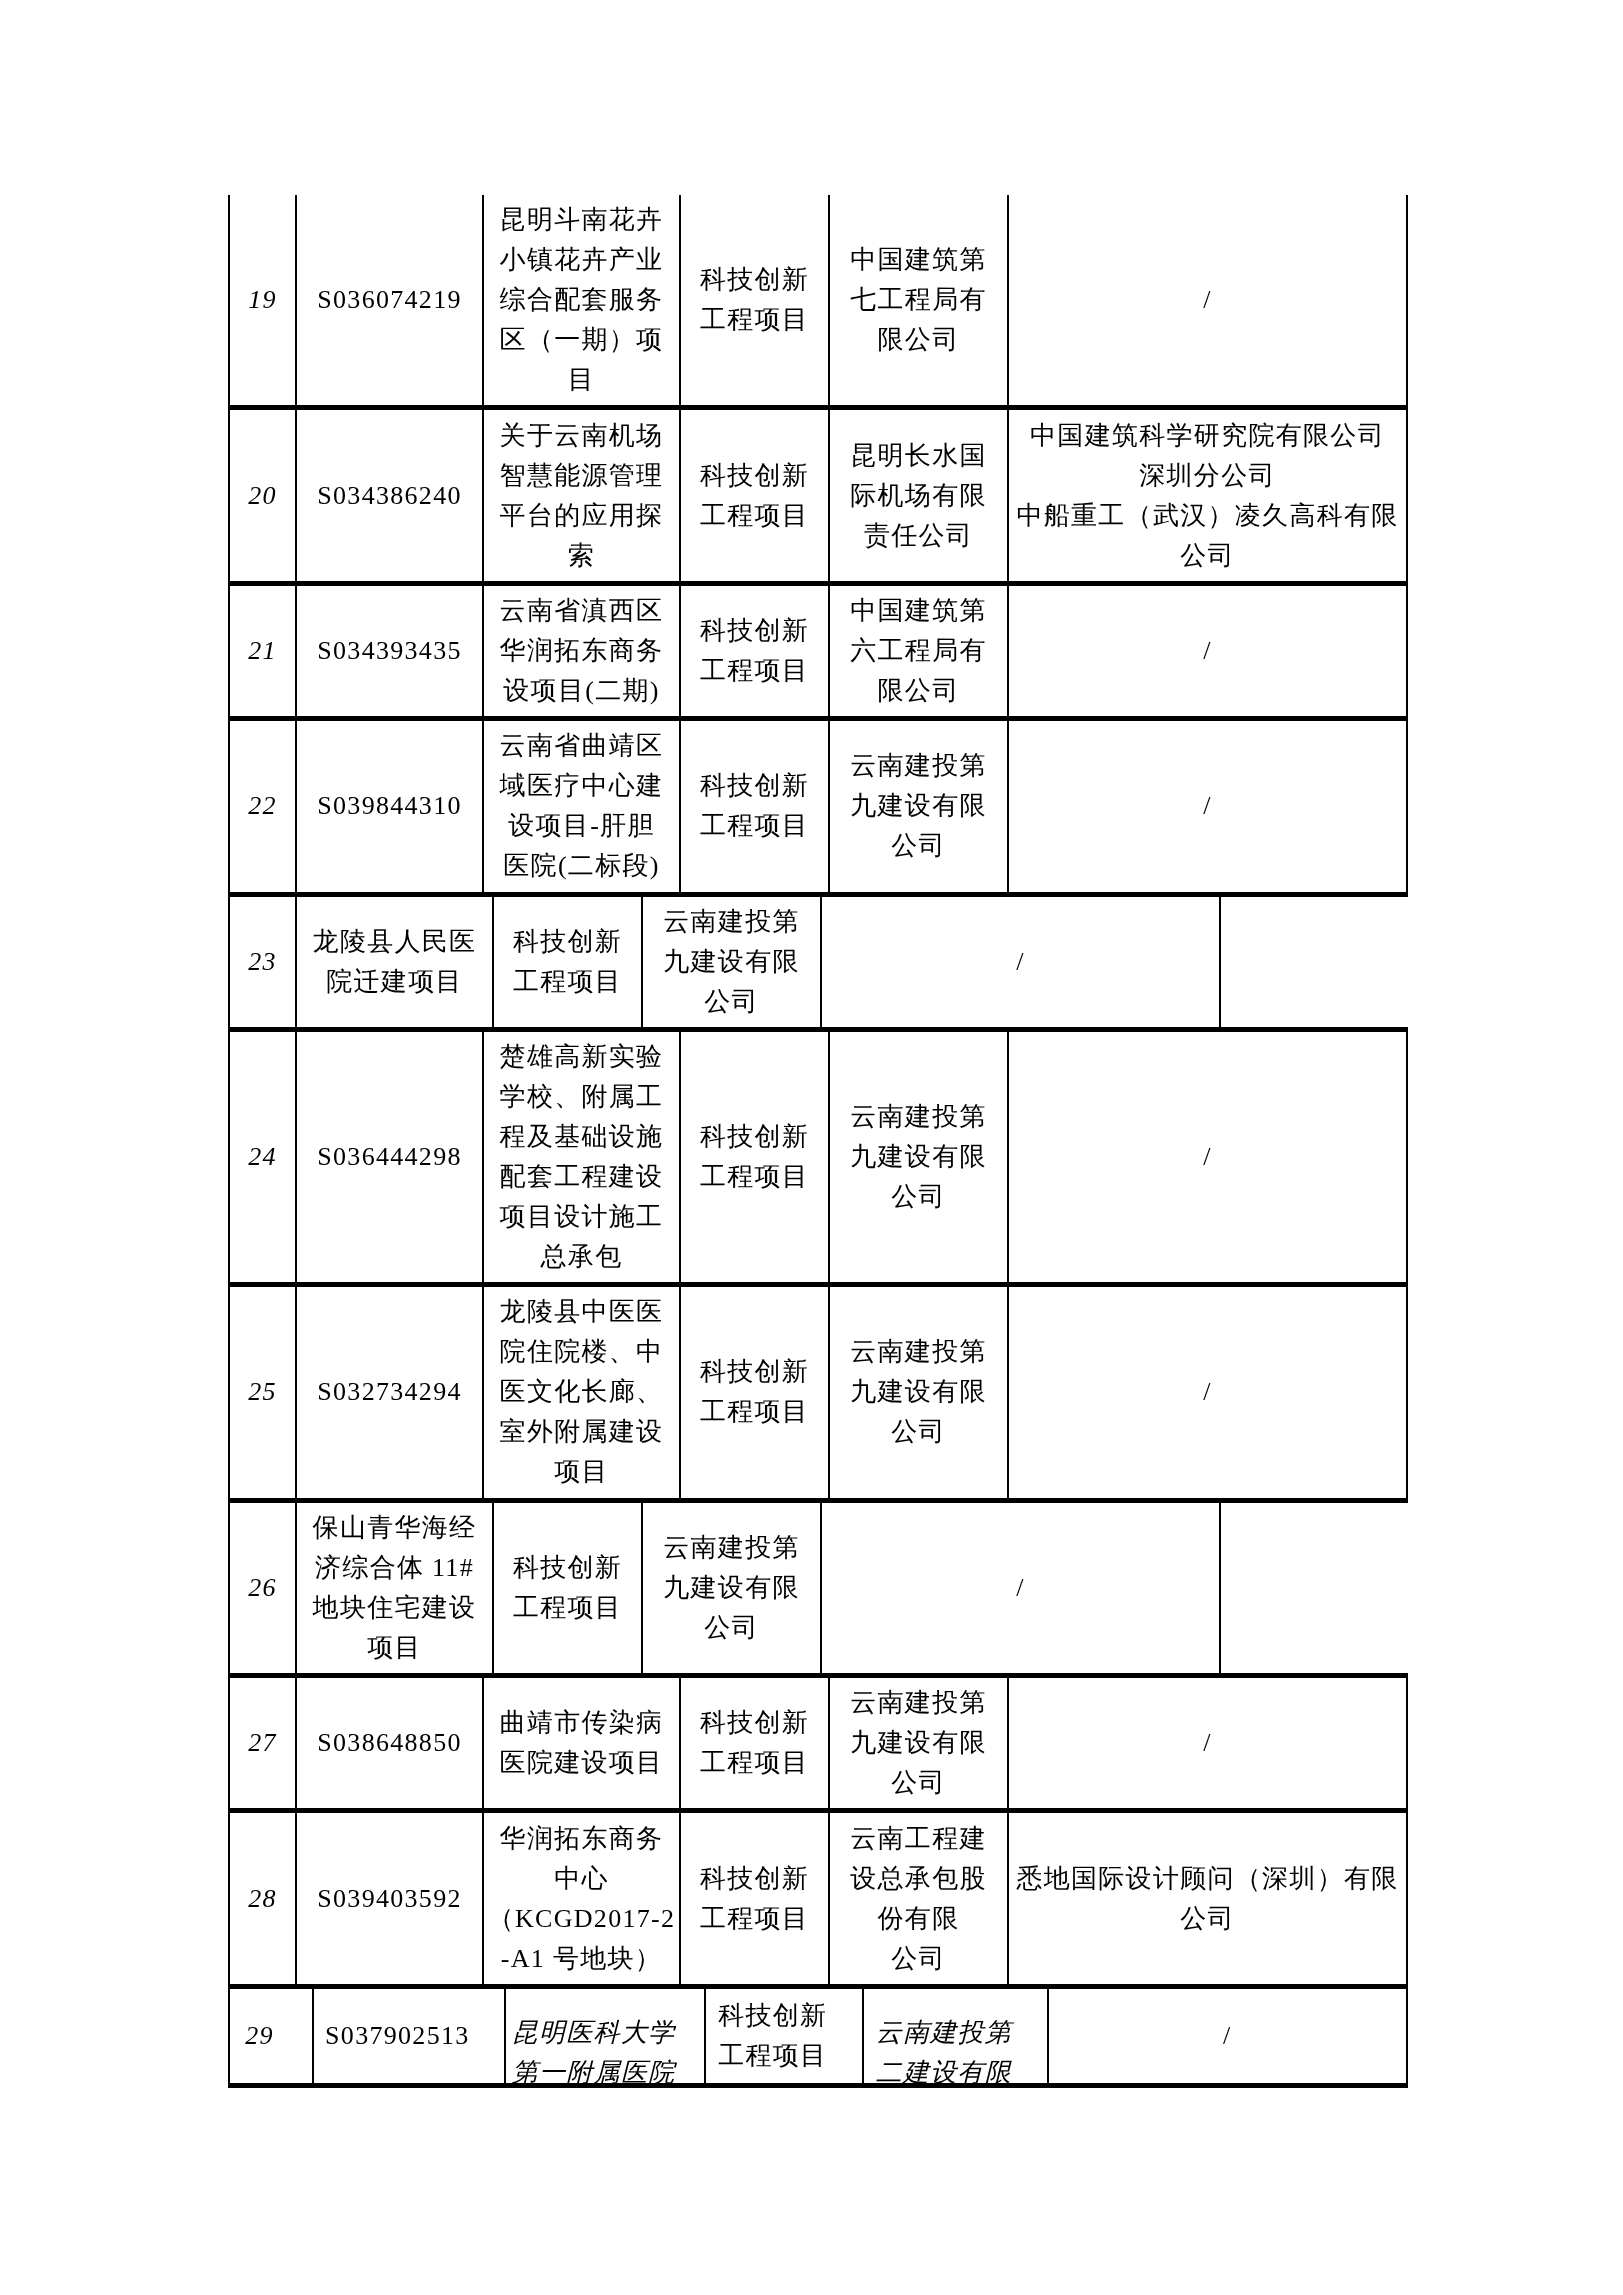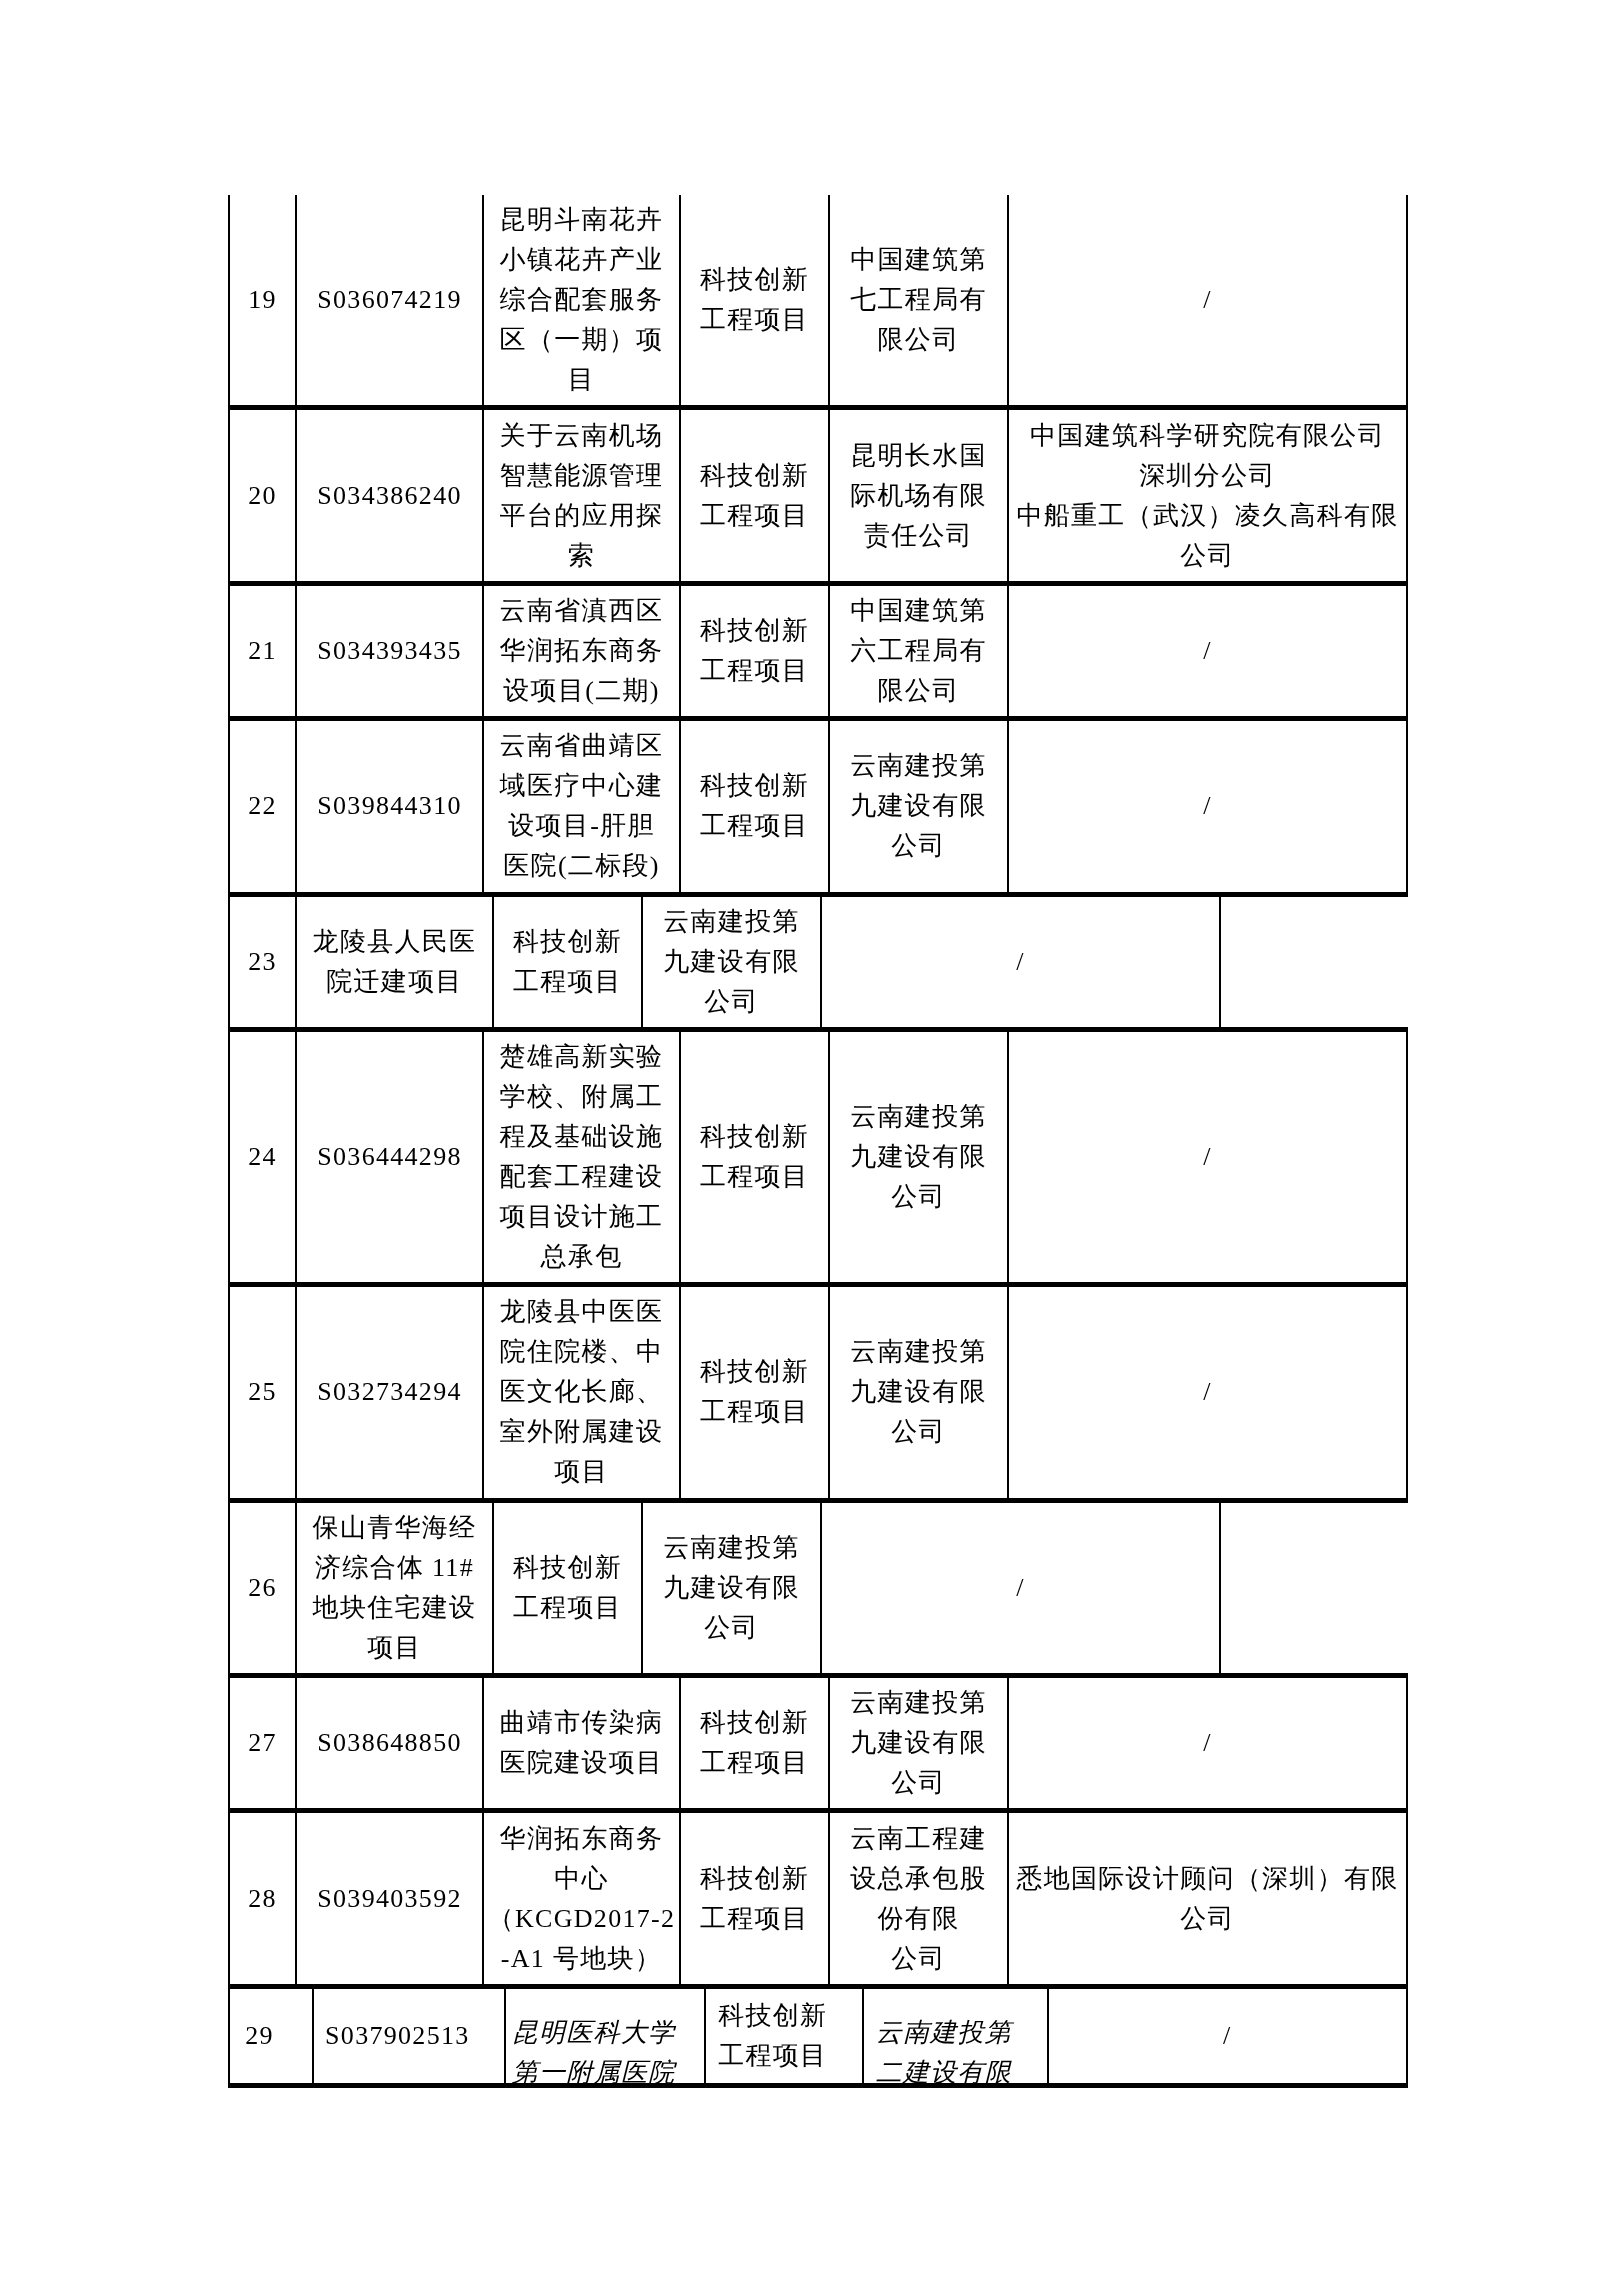--- a/index.html
+++ b/index.html
@@ -39,21 +39,21 @@
     letter-spacing: 1.3px;
     text-align: center;
   }
   .cell:last-child {
     border-right: 2.6px solid #000000;
   }
   .cell-text {
     display: block;
     white-space: pre-line;
   }
-  .col-no      { width: 67px; }
+  .col-no      { width: 67px; font-style: italic; }
   .col-id      { width: 187px; }
   .col-project { width: 197px; }
   .col-type    { width: 149px; text-align: center; }
   .col-builder { width: 179px; }
   .col-partner { width: 401px; }
   
   .row-split {
     height: 94px;
     overflow: hidden;
     gap: 23px;

